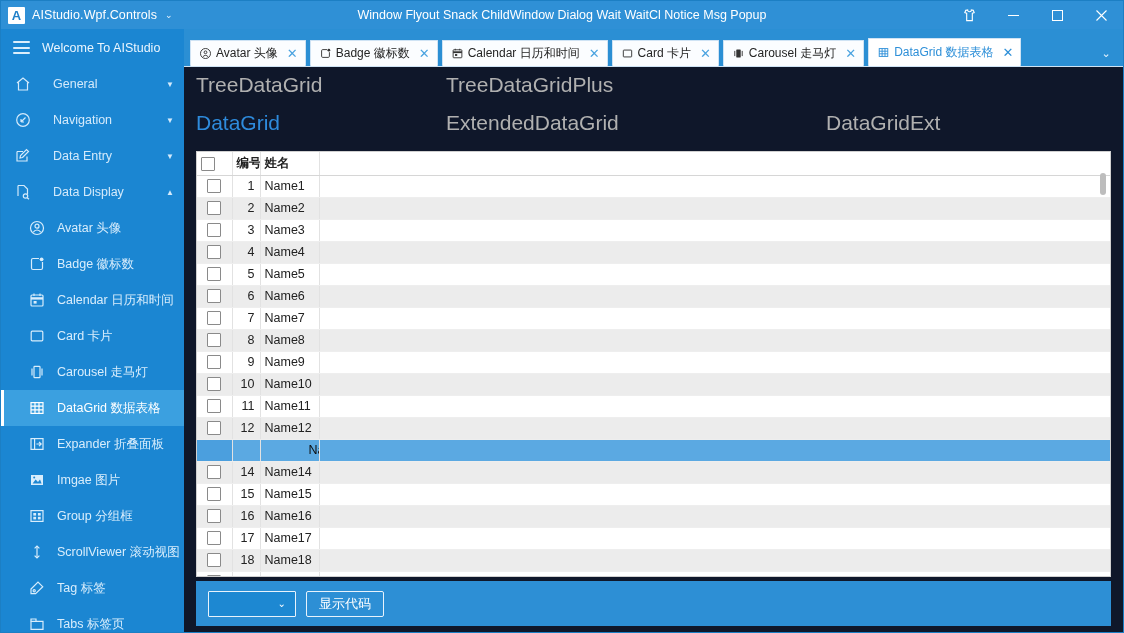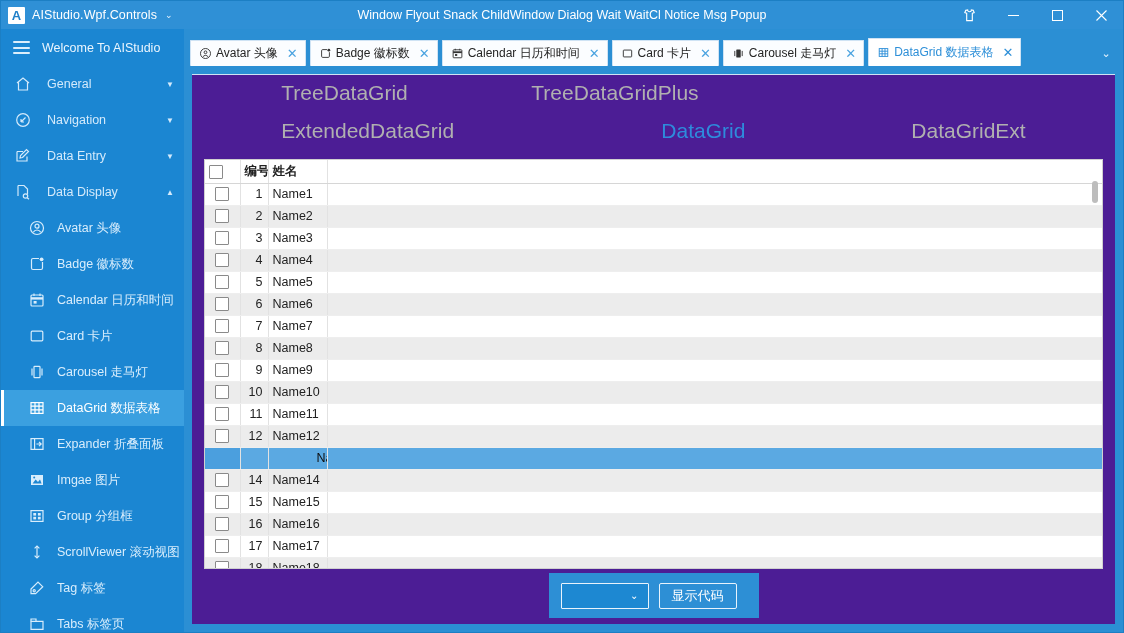--- a/index.html
+++ b/index.html
@@ -63,21 +63,21 @@
     height: 37px; flex: 0 0 37px;
     display: flex; align-items: center; gap: 12px;
     padding-left: 12px; color: #eaf5fe; font-size: 12.5px;
     background: #1b86d2;
   }
   .hamb { width: 17px; height: 13px; display: flex; flex-direction: column; justify-content: space-between; }
   .hamb i { display: block; height: 2px; background: #dceefb; border-radius: 1px; }
 
   .side-list { flex: 1 1 auto; overflow: hidden; }
   .side-group {
-    height: 36px; display: flex; align-items: center; gap: 15px;
+    height: 36px; display: flex; align-items: center; gap: 21px;
     padding: 0 10px 0 13px; color: #d4eafb; font-size: 12.5px;
     position: relative;
   }
   .side-group .chev { margin-left: auto; font-size: 8px; color: #d4eafb; }
   .side-item {
     height: 36px; display: flex; align-items: center; gap: 11px;
     padding-left: 27px; color: #d8edfc; font-size: 12.5px;
     position: relative;
   }
   .side-item.active { background: #3ba0e0; color: #ffffff; }
@@ -109,24 +109,23 @@
   .tab .x { color: #4aa3e0; font-size: 13px; margin-left: 5px; line-height: 1; }
   .tab.active { background: #ffffff; color: #2d8fd8; border-color: #cfe3f4; height: 28px; }
   .tab.active .x { color: #2d8fd8; }
   .tabstrip .tab-overflow {
     margin-left: auto; width: 34px; height: 26px;
     display: flex; align-items: center; justify-content: center; color: #e8f4fd; font-size: 11px;
   }
 
   
   .content {
-    flex: 1 1 auto; margin: 8px; background: #4c1d95;
+    flex: 1 1 auto; margin: 0; background: #0f172a;
     display: flex; flex-direction: column; min-height: 0;
     border-top: 1px solid #cfe3f4;
-    align-items: center;
   }
   .demo-links {
     padding: 6px 12px 0 12px;
     display: flex; flex-direction: column; gap: 0;
   }
   .linkrow { display: flex; align-items: baseline; height: 38px; }
   .dlink { font-size: 21px; color: #b0b0b0; white-space: nowrap; }
   .dlink.active { color: #2e8bdc; }
 
   
@@ -503,22 +502,22 @@
       </div>
 
       <div class="content">
 
         <div class="demo-links">
           <div class="linkrow">
             <div class="dlink" style="width:250px">TreeDataGrid</div>
             <div class="dlink" style="width:380px">TreeDataGridPlus</div>
           </div>
           <div class="linkrow">
+            <div class="dlink active" style="width:250px">DataGrid</div>
             <div class="dlink" style="width:380px">ExtendedDataGrid</div>
-            <div class="dlink active" style="width:250px">DataGrid</div>
             <div class="dlink">DataGridExt</div>
           </div>
         </div>
 
         <div class="gridwrap">
           <table class="dg">
             <colgroup>
               <col class="c-chk">
                 <col class="c-id">
                 <col class="c-nm">

